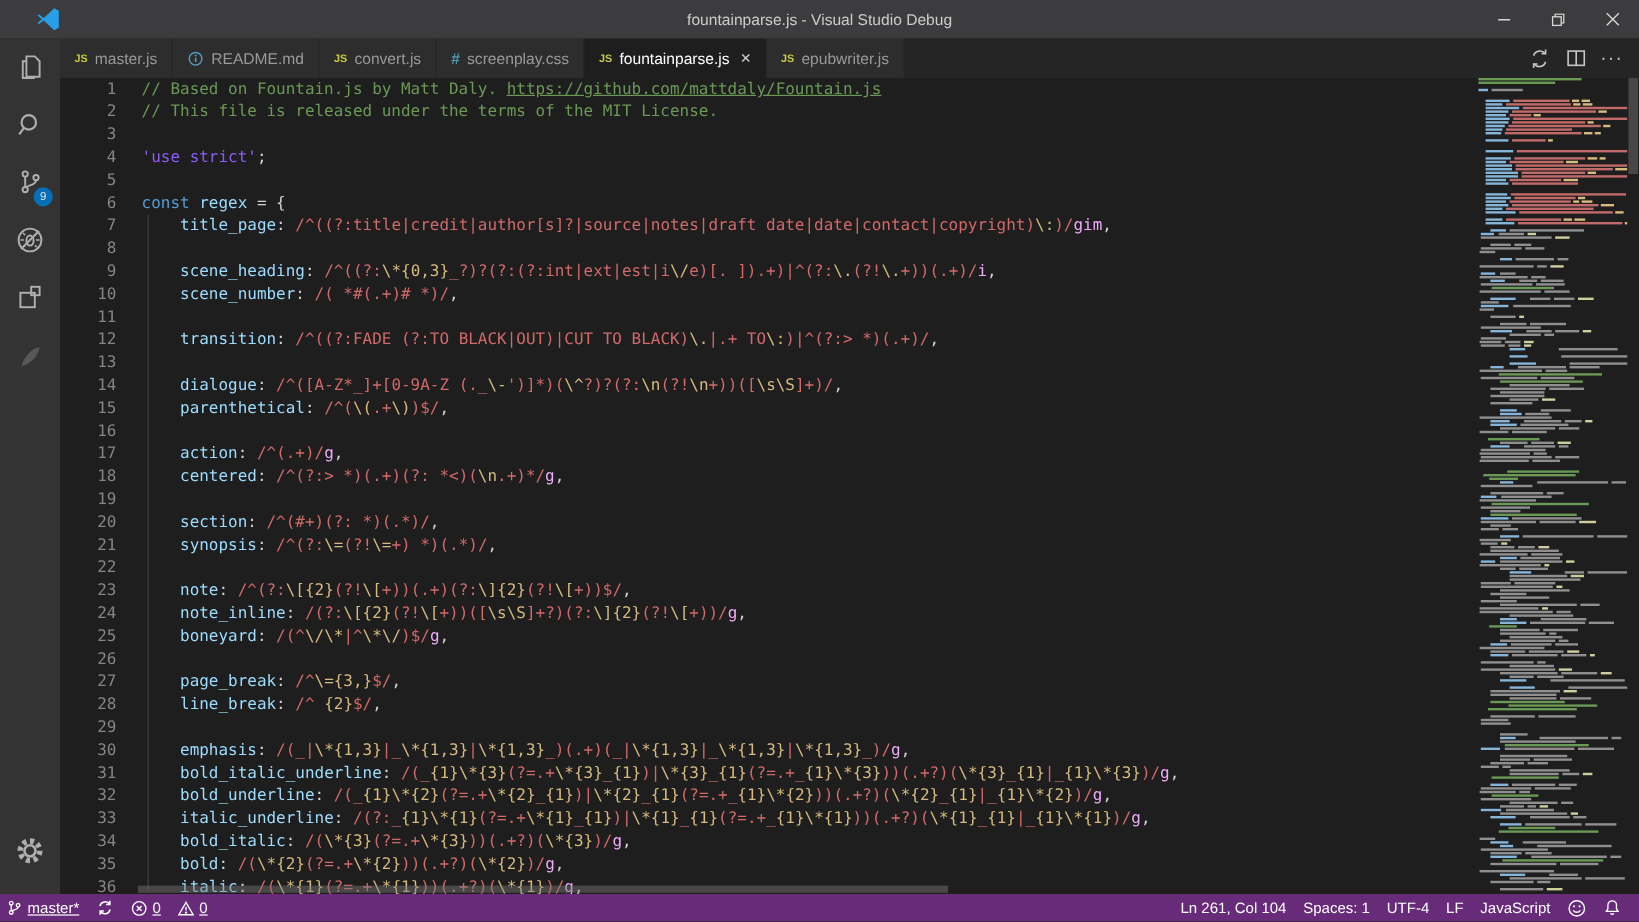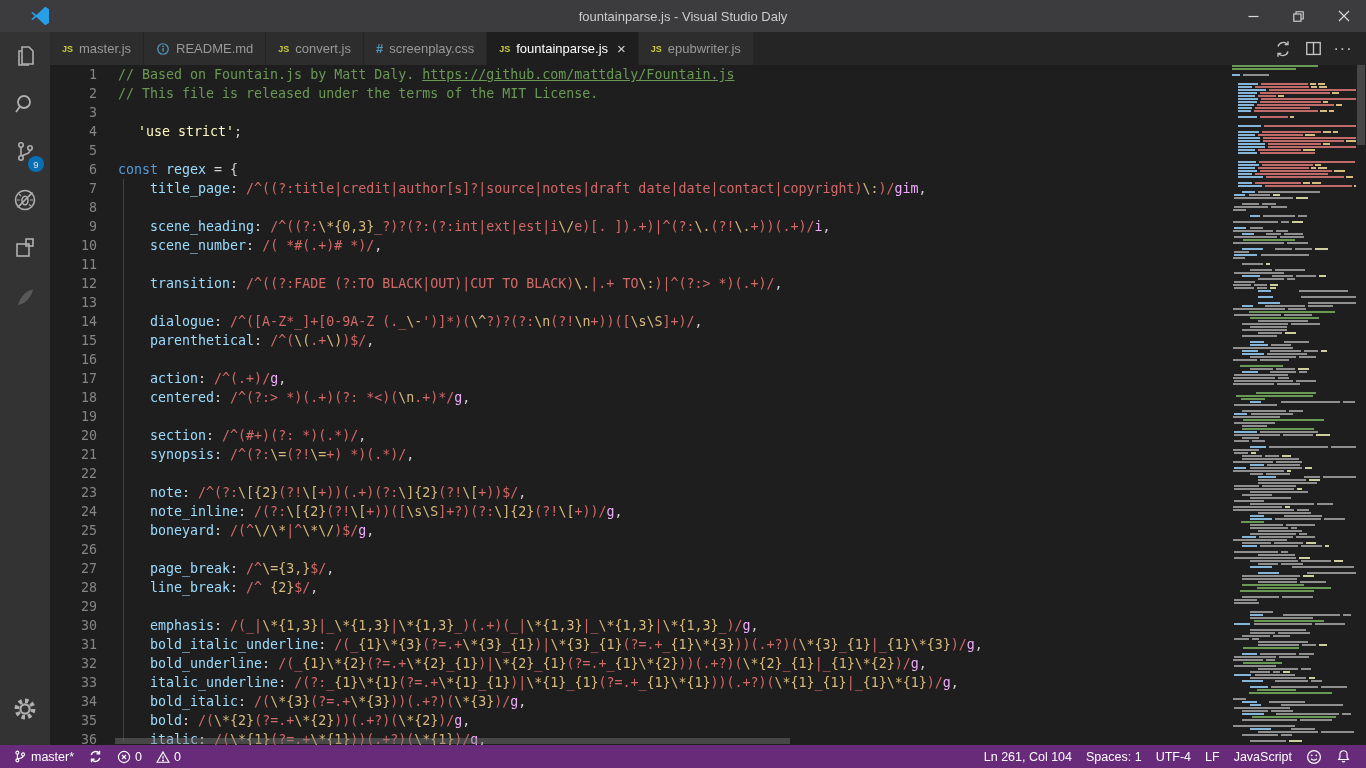--- a/index.html
+++ b/index.html
@@ -41,49 +41,49 @@
   
   .editor { position:absolute; left:50px; top:65px; right:0; height:680px; background:#1e1e1e; overflow:hidden; }
   .code-area { position:absolute; left:0; top:0; right:136px; bottom:0;
     font-family:"DejaVu Sans Mono", monospace; font-size:13.3px; line-height:19px; white-space:pre; }
   .code-line { height:19px; display:flex; }
   .line-num { width:47px; text-align:right; color:#858585; flex:0 0 auto; }
   .line-code { margin-left:21px; }
   .indent-guide { position:absolute; left:73px; top:114px; height:562px; width:1px; background:#404040; }
 
   .tk-c { color:#6a9955; } .tk-cu { color:#6a9955; text-decoration:underline; }
-  .tk-s { color:#fef9c3;margin-left:20px; } .tk-k { color:#569cd6; } .tk-v { color:#9cdcfe; }
+  .tk-s { color:#8b5cf6; } .tk-k { color:#569cd6; } .tk-v { color:#9cdcfe; }
   .tk-p { color:#d4d4d4; } .tk-r { color:#d16969; } .tk-e { color:#d7ba7d; }
   .tk-f { color:#f0abfc; }
 
   
   .minimap { position:absolute; right:10px; top:0; width:126px; bottom:0; overflow:hidden; }
   .mm-row { height:2px; margin-bottom:1px; white-space:nowrap; }
   .mm-seg { display:inline-block; height:2px; vertical-align:top; }
   .vscroll { position:absolute; right:0; top:0; width:10px; bottom:0; }
   .vthumb { position:absolute; left:1px; right:1px; top:0; height:80px; background:rgba(121,121,121,.45); }
   .hscroll { position:absolute; left:0; right:136px; bottom:0; height:8px; }
   .hthumb { position:absolute; left:65px; width:675px; top:1px; height:6px; background:rgba(121,121,121,.45); }
 
   
   .statusbar { position:absolute; left:0; bottom:0; width:1366px; height:23px; background:#672b7a;
     color:#ffffff; display:flex; align-items:center; font-size:12.5px; z-index:40; }
-  .sb-left { display:flex; align-items:center; padding-left:8px; gap:4px; }
+  .sb-left { display:flex; align-items:center; gap:4px;text-decoration:underline; }
   .sb-right { margin-left:auto; display:flex; align-items:center; padding-right:10px; gap:4px; }
   .sb-item { display:flex; align-items:center; gap:4px; padding:0 5px; height:23px; }
   .sb-item svg { display:block; }
 </style>
 </head>
 <body>
 
 <div class="titlebar">
   <svg class="vscode-logo" viewBox="0 0 20 20">
     <polygon points="15.2,0.8 6.4,8.9 2.6,6 1.2,6.8 4.9,10 1.2,13.2 2.6,14 6.4,11.1 15.2,19.2 19,17.1 19,2.9" fill="#279fe8"></polygon>
   </svg>
-  <div class="win-title">fountainparse.js - Visual Studio Daly</div>
+  <div class="win-title">fountainparse.js - Visual Studio Debug</div>
   <div class="win-controls">
       <div class="win-btn">
         <svg width="11" height="11" viewBox="0 0 11 11" stroke="#d8d8d8" stroke-width="1.2">
           <path d="M0.5 5.5h10"></path>
         </svg>
       </div>
       <div class="win-btn">
         <svg width="11" height="11" viewBox="0 0 11 11" fill="none" stroke="#d8d8d8" stroke-width="1.1">
           <rect x="0.8" y="3" width="7.2" height="7.2"></rect>
           <path d="M3 3V0.8h7.2V8H8"></path>

